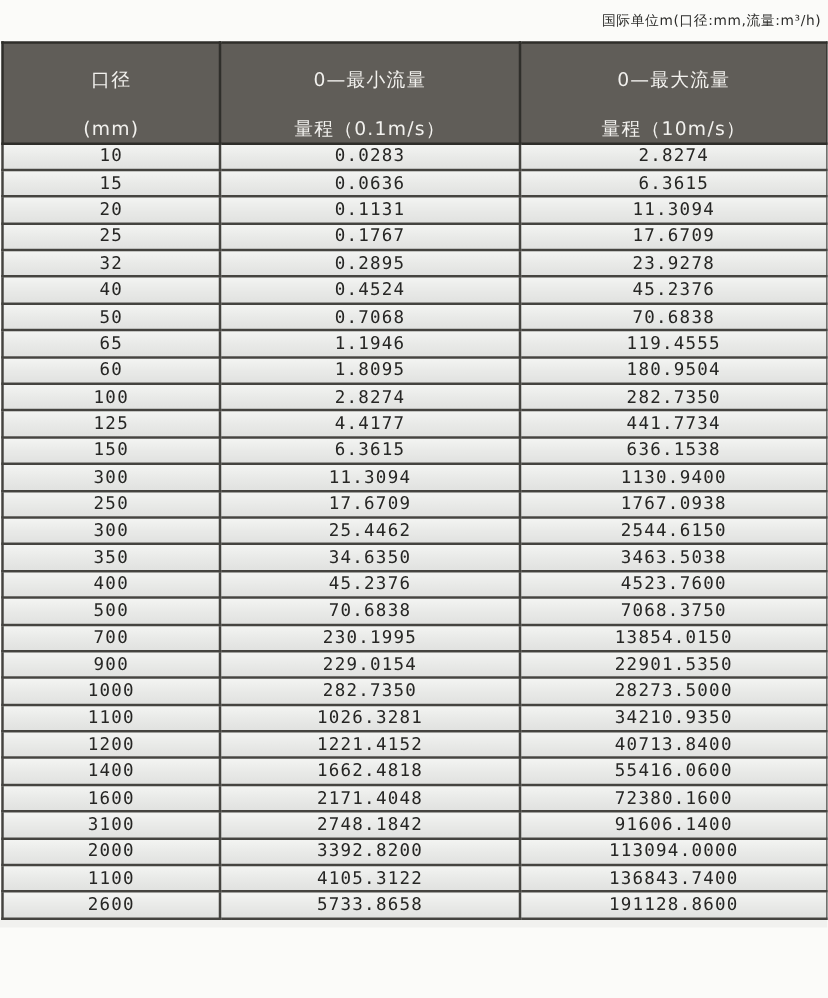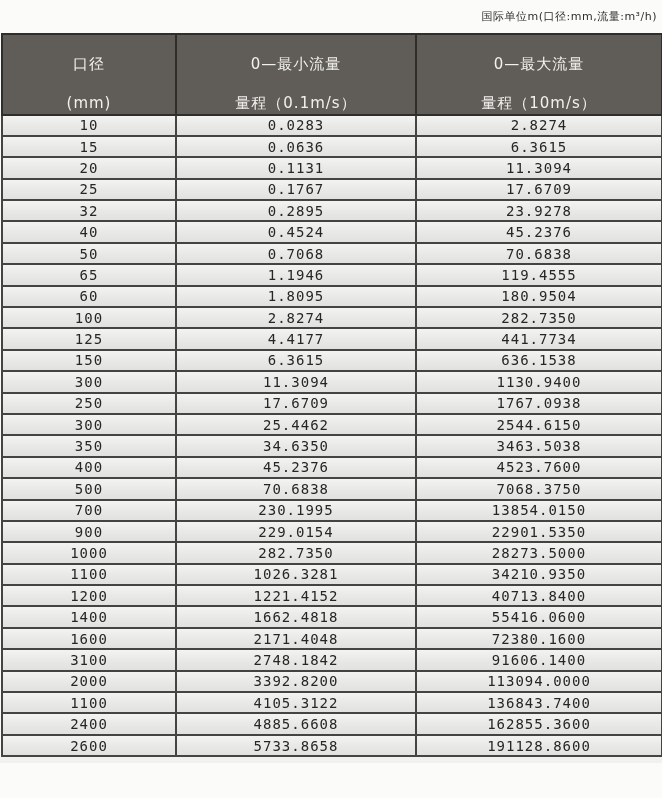--- a/index.html
+++ b/index.html
@@ -240,25 +240,20 @@
           <td>2000</td>
           <td>3392.8200</td>
           <td>113094.0000</td>
         </tr>
         <tr>
           <td>1100</td>
           <td>4105.3122</td>
           <td>136843.7400</td>
         </tr>
         <tr>
-          <td>2400</td>
-          <td>4885.6608</td>
-          <td>162855.3600</td>
-        </tr>
-        <tr>
           <td>2600</td>
           <td>5733.8658</td>
           <td>191128.8600</td>
         </tr>
       </tbody>
   </table>
 
   <div class="bottom-strip"></div>
 
 </div>

